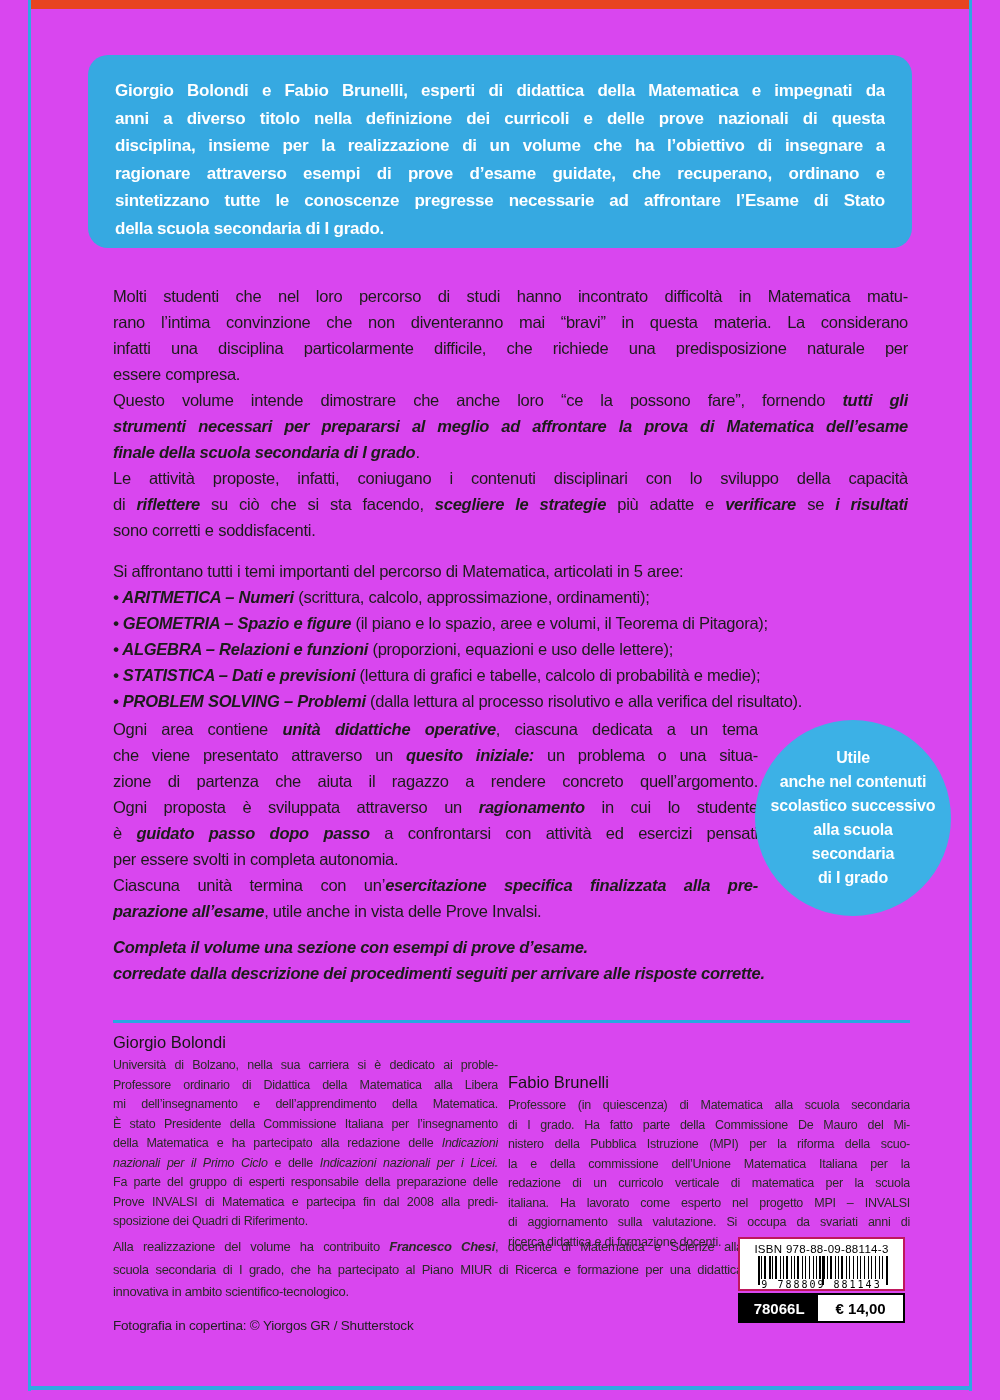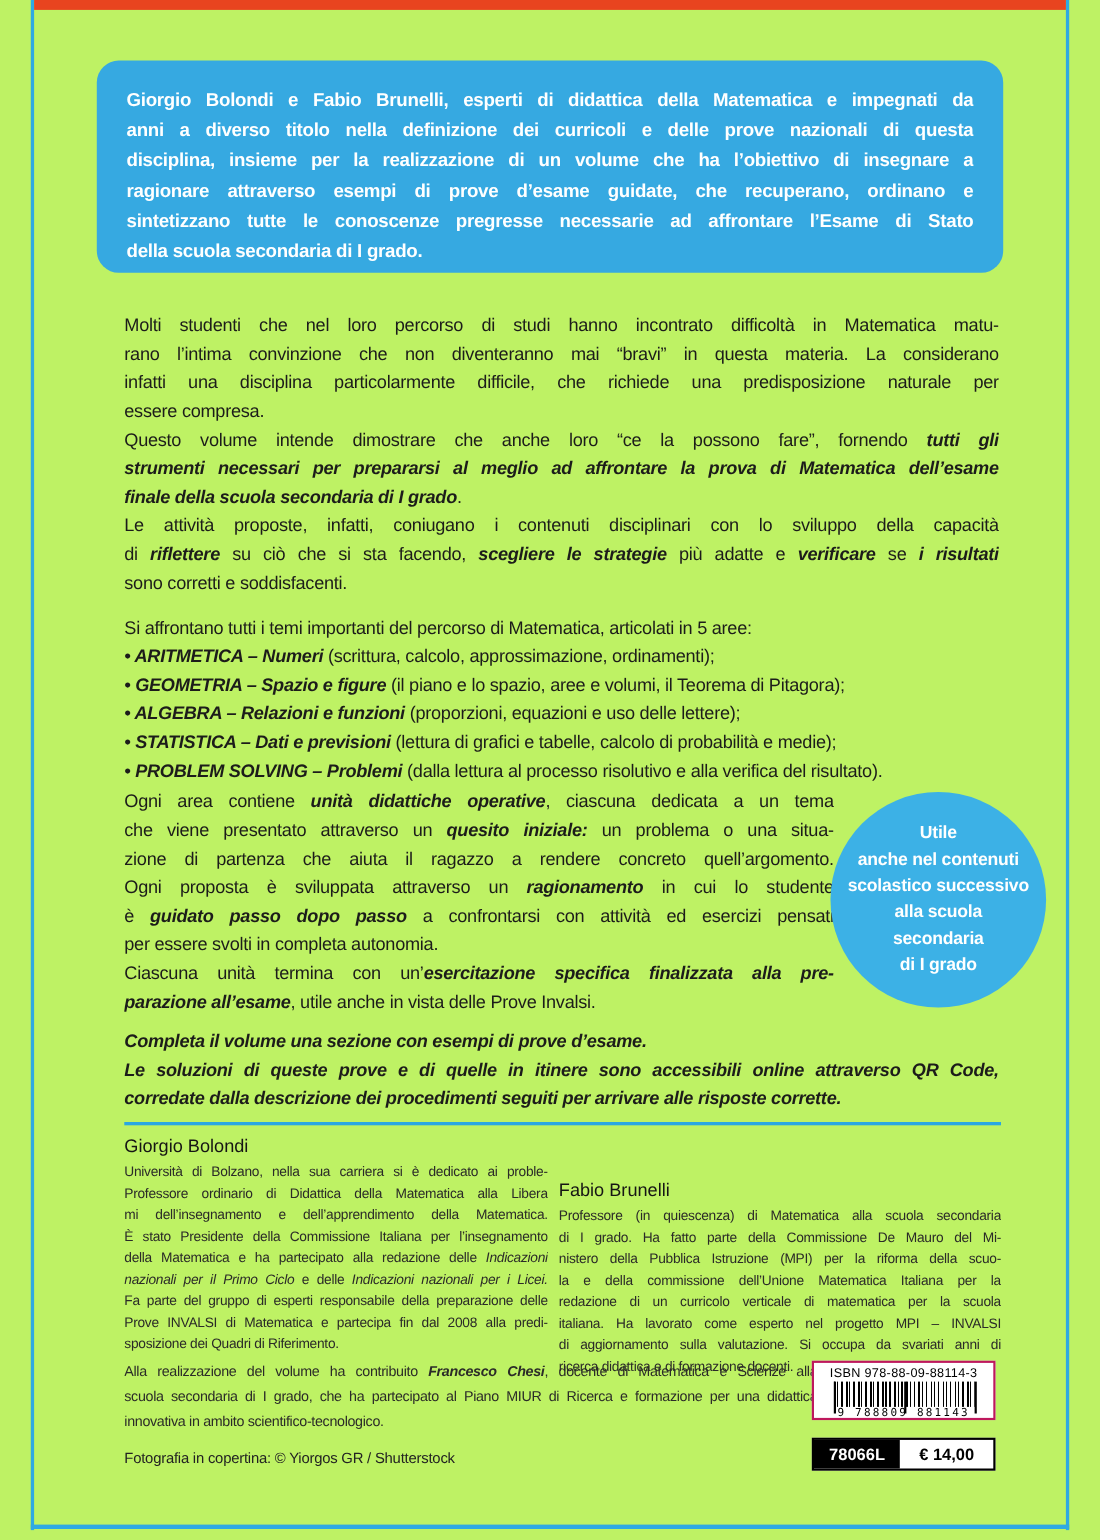--- a/index.html
+++ b/index.html
@@ -1,16 +1,16 @@
 <!DOCTYPE html>
 <html><head>
 <meta charset="utf-8">
 <style>
   html,body{margin:0;padding:0;background:#fff;}
-  .page{position:relative;width:1000px;height:1400px;background:#bef264;overflow:hidden;
+  .page{position:relative;width:1000px;height:1400px;background:#d946ef;overflow:hidden;
         font-family:"Liberation Sans",sans-serif;color:#1c1c1a;}
 
   
   .vline{position:absolute;top:0;width:3px;height:1391px;}
   .vline.left{left:28px;} .vline.right{left:969px;}
   .topbar{position:absolute;left:31px;top:0;width:938px;height:9px;}
   .botline{position:absolute;left:28px;top:1386px;width:944px;height:4px;}
 
   
   .hdr{position:absolute;left:88px;top:55px;width:824px;height:193px;border-radius:20px;
@@ -59,21 +59,21 @@
   .bcwrap{position:absolute;left:738px;top:1237px;width:167px;}
   .isbn-box{box-sizing:border-box;border:2px solid #be185d;height:54px;background:#fff;text-align:center;}
   .isbn-text{font-size:11.5px;letter-spacing:0.3px;margin-top:3px;height:14px;line-height:14px;color:#000;}
   .bars-wrap{position:relative;width:140px;height:23px;margin:0 auto;}
   .bars{position:absolute;left:6px;top:0;width:128px;height:23px;
         background:repeating-linear-gradient(90deg,#000 0 1.5px,#fff 1.5px 3px,#000 3px 4px,#fff 4px 6.5px,#000 6.5px 8px,#fff 8px 11px);}
   .g{position:absolute;top:0;width:2px;height:29px;background:#000;}
   .g1{left:6px;} .g2{left:50%;} .g3{right:4px;}
   .digits{font-family:"DejaVu Sans Mono",monospace;font-size:10px;letter-spacing:2px;
           color:#000;height:12px;line-height:12px;text-align:center;}
-  .price-row{box-sizing:border-box;border:2px solid #000;height:30px;margin-top:16px;display:flex;background:#fff;text-align:center;}
+  .price-row{box-sizing:border-box;border:2px solid #000;height:30px;margin-top:2px;display:flex;background:#fff;text-align:center;}
   .code-cell{width:48%;background:#000;color:#fff;font-weight:bold;font-size:15px;
              display:flex;align-items:center;justify-content:center;}
   .price-cell{flex:1;color:#000;font-weight:bold;font-size:15px;
              display:flex;align-items:center;justify-content:center;}
 </style>
 </head>
 <body>
 
 <div class="page">
 
@@ -128,21 +128,20 @@
       <div class="ln"><span>Utile</span></div>
       <div class="ln"><span>anche nel contenuti</span></div>
       <div class="ln"><span>scolastico successivo</span></div>
       <div class="ln"><span>alla scuola</span></div>
       <div class="ln"><span>secondaria</span></div>
       <div class="ln"><span>di I grado</span></div>
     </div>
 
   <div class="block completa">
       <div class="ln le"><span class="b">Completa il volume una sezione con esempi di prove d’esame.</span></div>
-      <div class="ln"><span class="b">Le soluzioni di queste prove e di quelle in itinere sono accessibili online attraverso QR Code,</span></div>
       <div class="ln le"><span class="b">corredate dalla descrizione dei procedimenti seguiti per arrivare alle risposte corrette.</span></div>
     </div>
 
   <div class="rule" style="background: rgb(41, 167, 226);"></div>
 
   <div class="authcol leftcol">
     <div class="auth-name">Giorgio Bolondi</div>
     <div class="bio">
         <div class="ln"><span>Università di Bolzano, nella sua carriera si è dedicato ai proble-</span></div>
         <div class="ln"><span>Professore ordinario di Didattica della Matematica alla Libera</span></div>

